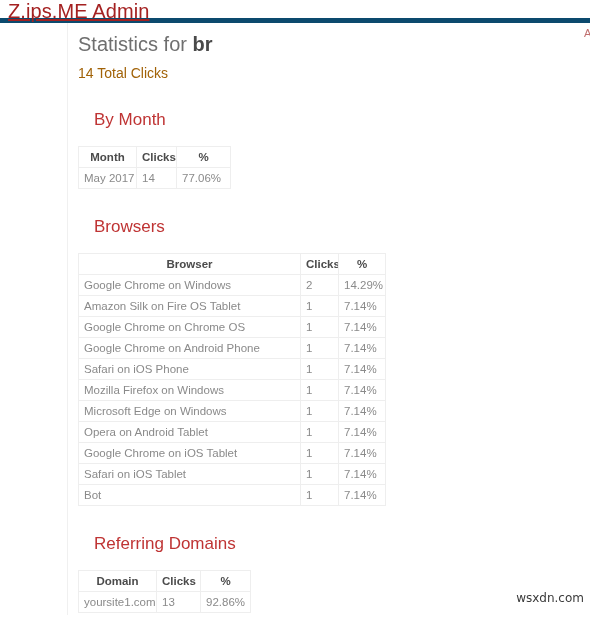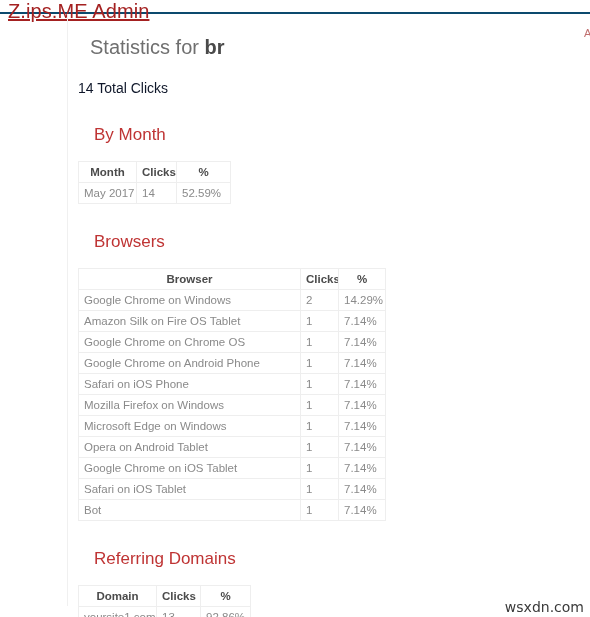--- a/index.html
+++ b/index.html
@@ -13,22 +13,22 @@
     background: #ffffff;
     font-family: "Liberation Sans", sans-serif;
     color: #777777;
     overflow: hidden;
     position: relative;
   }
 
   
   .navbar {
     position: relative;
-    height: 14px;
-    border-bottom: 2px solid #0c4a6e;
+    height: 23px;
+    border-bottom: 5px solid #0c4a6e;
     box-sizing: border-box;
     background: #ffffff;
   }
   .brand {
     position: absolute;
     left: 8px;
     top: -1px;
     font-size: 20px;
     line-height: 24px;
     color: #a42121;
@@ -62,37 +62,37 @@
   }
   .content {
     position: absolute;
     left: 78px;
     top: 0;
     right: 0;
     bottom: 0;
   }
 
   h1.stat-title {
-    margin: 12px;
+    margin: 0;
     padding: 9px 12px 0 0;
     font-size: 20px;
     line-height: 24px;
     font-weight: normal;
     color: #6f6f6f;
   }
   h1.stat-title b {
     font-weight: bold;
     color: #4a4a4a;
   }
   .total-clicks {
     margin: 0;
     padding: 9px 0 0 0;
     font-size: 14px;
     line-height: 17px;
-    color: #0f172a;
+    color: #a16207;
   }
   h2.section {
     margin: 16px;
     padding: 11px 0 0 0;
     font-size: 17px;
     line-height: 21px;
     font-weight: normal;
     color: #bf3434;
   }
 
@@ -151,22 +151,22 @@
     font-size: 17px;
     line-height: 21px;
     font-weight: normal;
     color: #bf3434;
   }
 
   
   .watermark {
     position: absolute;
     right: 6px;
-    bottom: 3px;
-    font-size: 14px;
+    bottom: 12px;
+    font-size: 12px;
     line-height: 13px;
     color: #3a3a3a;
     font-family: "DejaVu Sans", sans-serif;
   }
 </style>
 </head>
 <body>
 
 <div class="navbar">
   <a class="brand" href="#">Z.ips.ME Admin</a>
@@ -195,21 +195,21 @@
         <tr>
           <th>Month</th>
           <th>Clicks</th>
           <th>%</th>
         </tr>
       </thead>
       <tbody>
         <tr>
           <td>May 2017</td>
           <td>14</td>
-          <td>52.59%</td>
+          <td>77.06%</td>
         </tr>
       </tbody>
     </table>
 
     <h2 class="section">Browsers</h2>
 
     <table class="stats browser-table">
       <colgroup>
           <col class="c1">
           <col class="c2">

